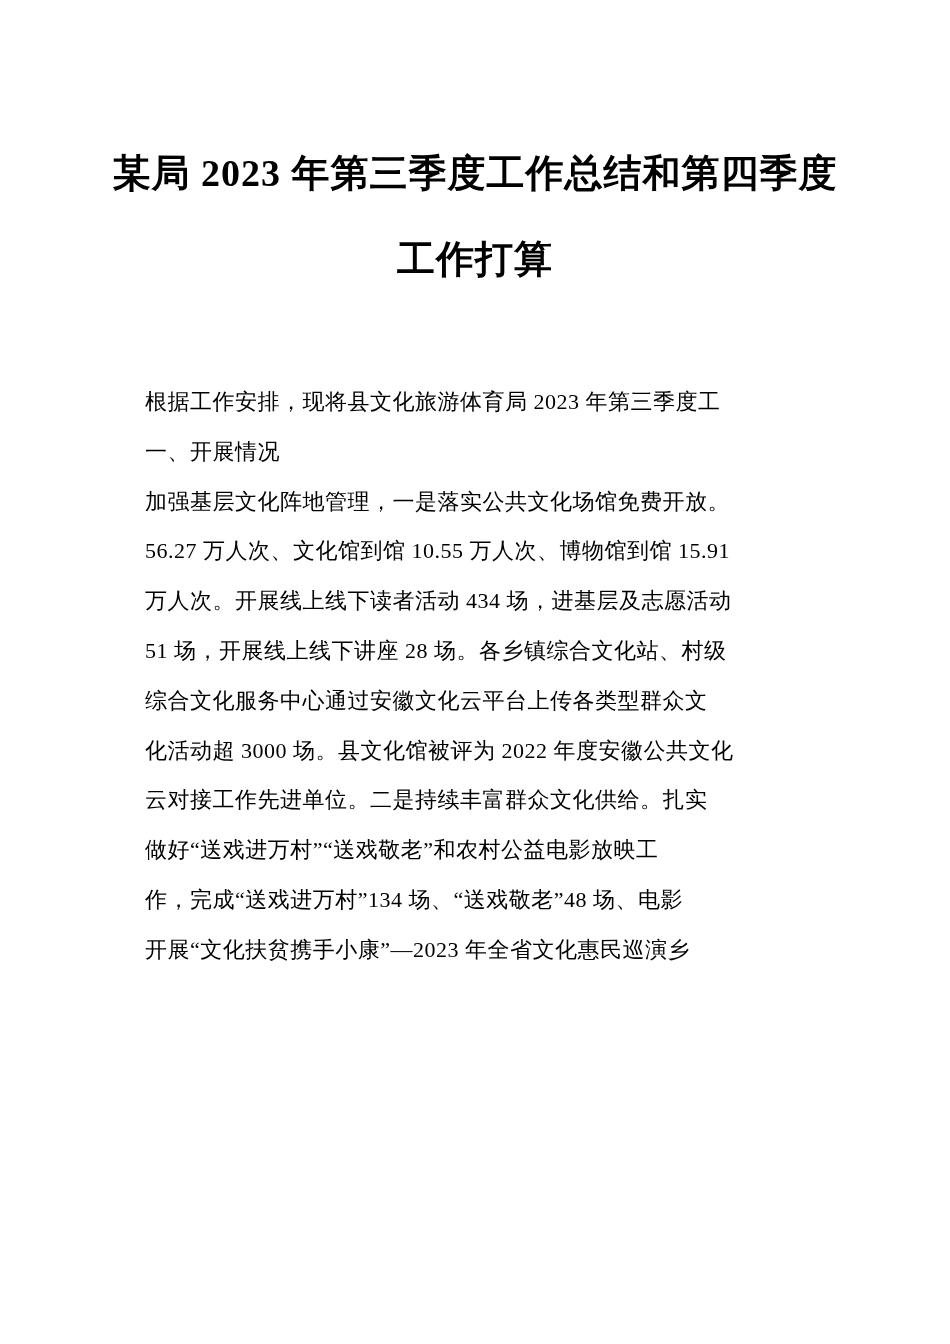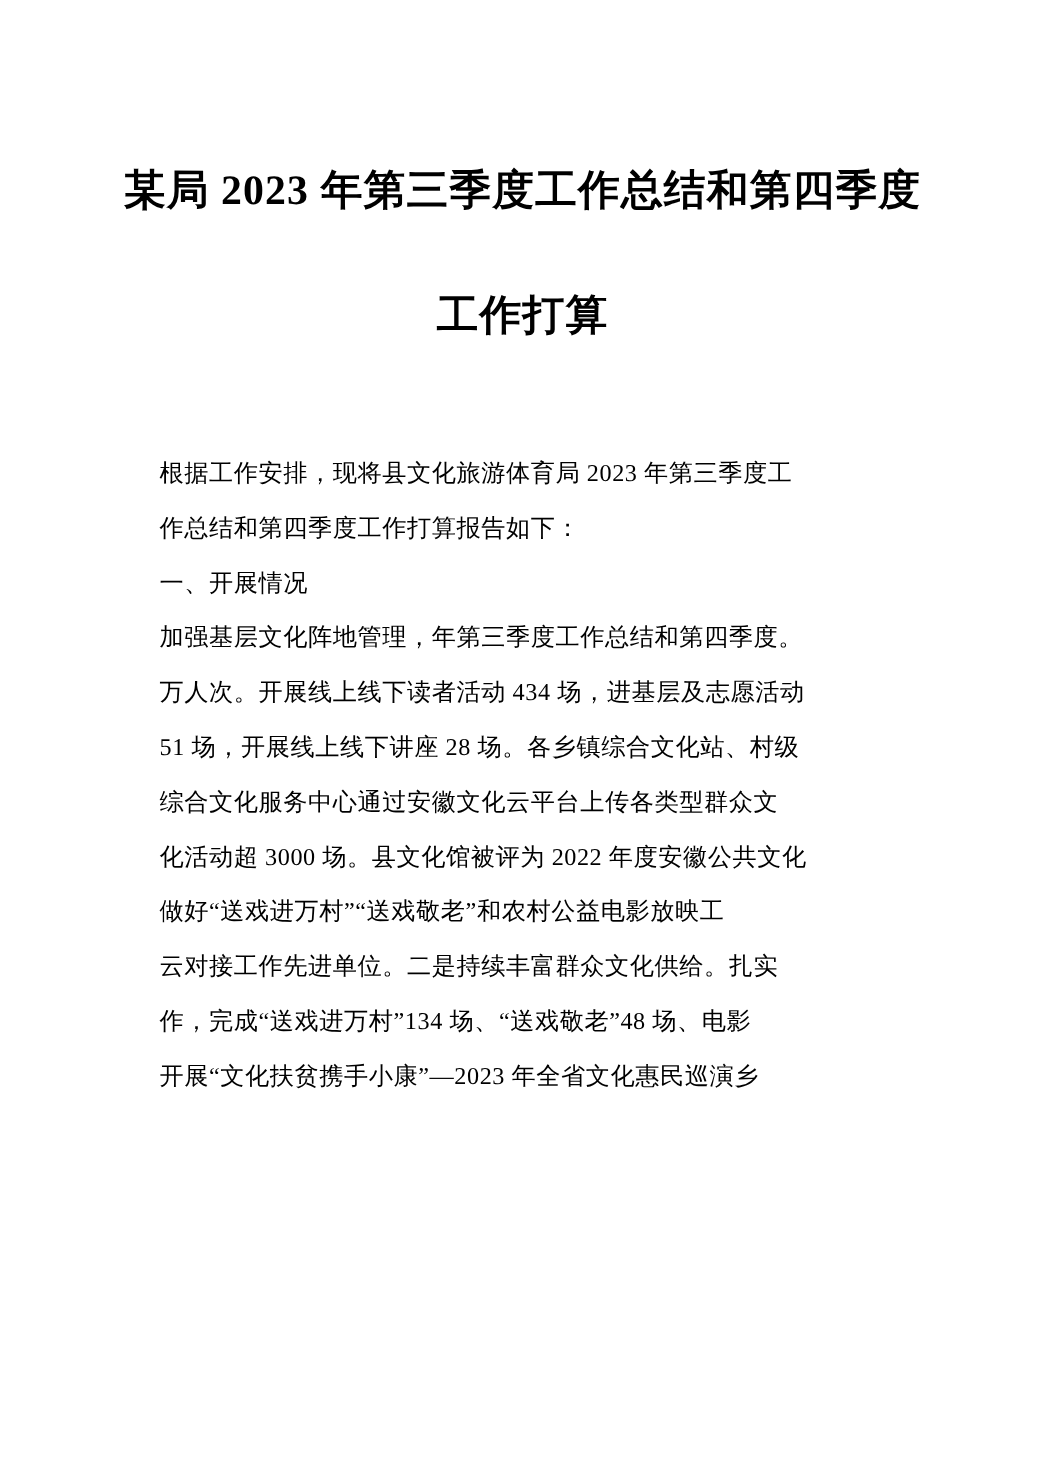--- a/index.html
+++ b/index.html
@@ -22,21 +22,21 @@
   }
   .doc-title {
     text-align: center;
     font-size: 38px;
     font-weight: bold;
     line-height: 1.25;
     letter-spacing: 1px;
     color: var(--text-color);
   }
   .doc-title.line1 { margin-top: 150px; }
-  .doc-title.line2 { margin-top: 66px; }
+  .doc-title.line2 { margin-top: 38px; }
   .doc-body {
     margin: 94px 145px 0 145px;
     width: 690px;
     font-size: 22px;
     color: var(--text-color);
   }
   .doc-body .line {
     line-height: 49.8px;
     height: 49.8px;
     white-space: nowrap;
@@ -44,25 +44,25 @@
   }
 </style>
 </head>
 <body>
 
 <div class="page">
   <div class="doc-title line1">某局 2023 年第三季度工作总结和第四季度</div>
   <div class="doc-title line2">工作打算</div>
   <div class="doc-body">
       <div class="line">根据工作安排，现将县文化旅游体育局 2023 年第三季度工</div>
-      <div class="line">作总结和第四季度工作打算报告如下：</div>
       <div class="line">一、开展情况</div>
-      <div class="line">加强基层文化阵地管理，年第三季度工作总结和第四季度。</div>
+      <div class="line">加强基层文化阵地管理，一是落实公共文化场馆免费开放。</div>
+      <div class="line">56.27 万人次、文化馆到馆 10.55 万人次、博物馆到馆 15.91</div>
       <div class="line">万人次。开展线上线下读者活动 434 场，进基层及志愿活动</div>
       <div class="line">51 场，开展线上线下讲座 28 场。各乡镇综合文化站、村级</div>
       <div class="line">综合文化服务中心通过安徽文化云平台上传各类型群众文</div>
       <div class="line">化活动超 3000 场。县文化馆被评为 2022 年度安徽公共文化</div>
+      <div class="line">云对接工作先进单位。二是持续丰富群众文化供给。扎实</div>
       <div class="line">做好“送戏进万村”“送戏敬老”和农村公益电影放映工</div>
-      <div class="line">云对接工作先进单位。二是持续丰富群众文化供给。扎实</div>
       <div class="line">作，完成“送戏进万村”134 场、“送戏敬老”48 场、电影</div>
       <div class="line">开展“文化扶贫携手小康”—2023 年全省文化惠民巡演乡</div>
     </div>
 </div>
 
 </body></html>

